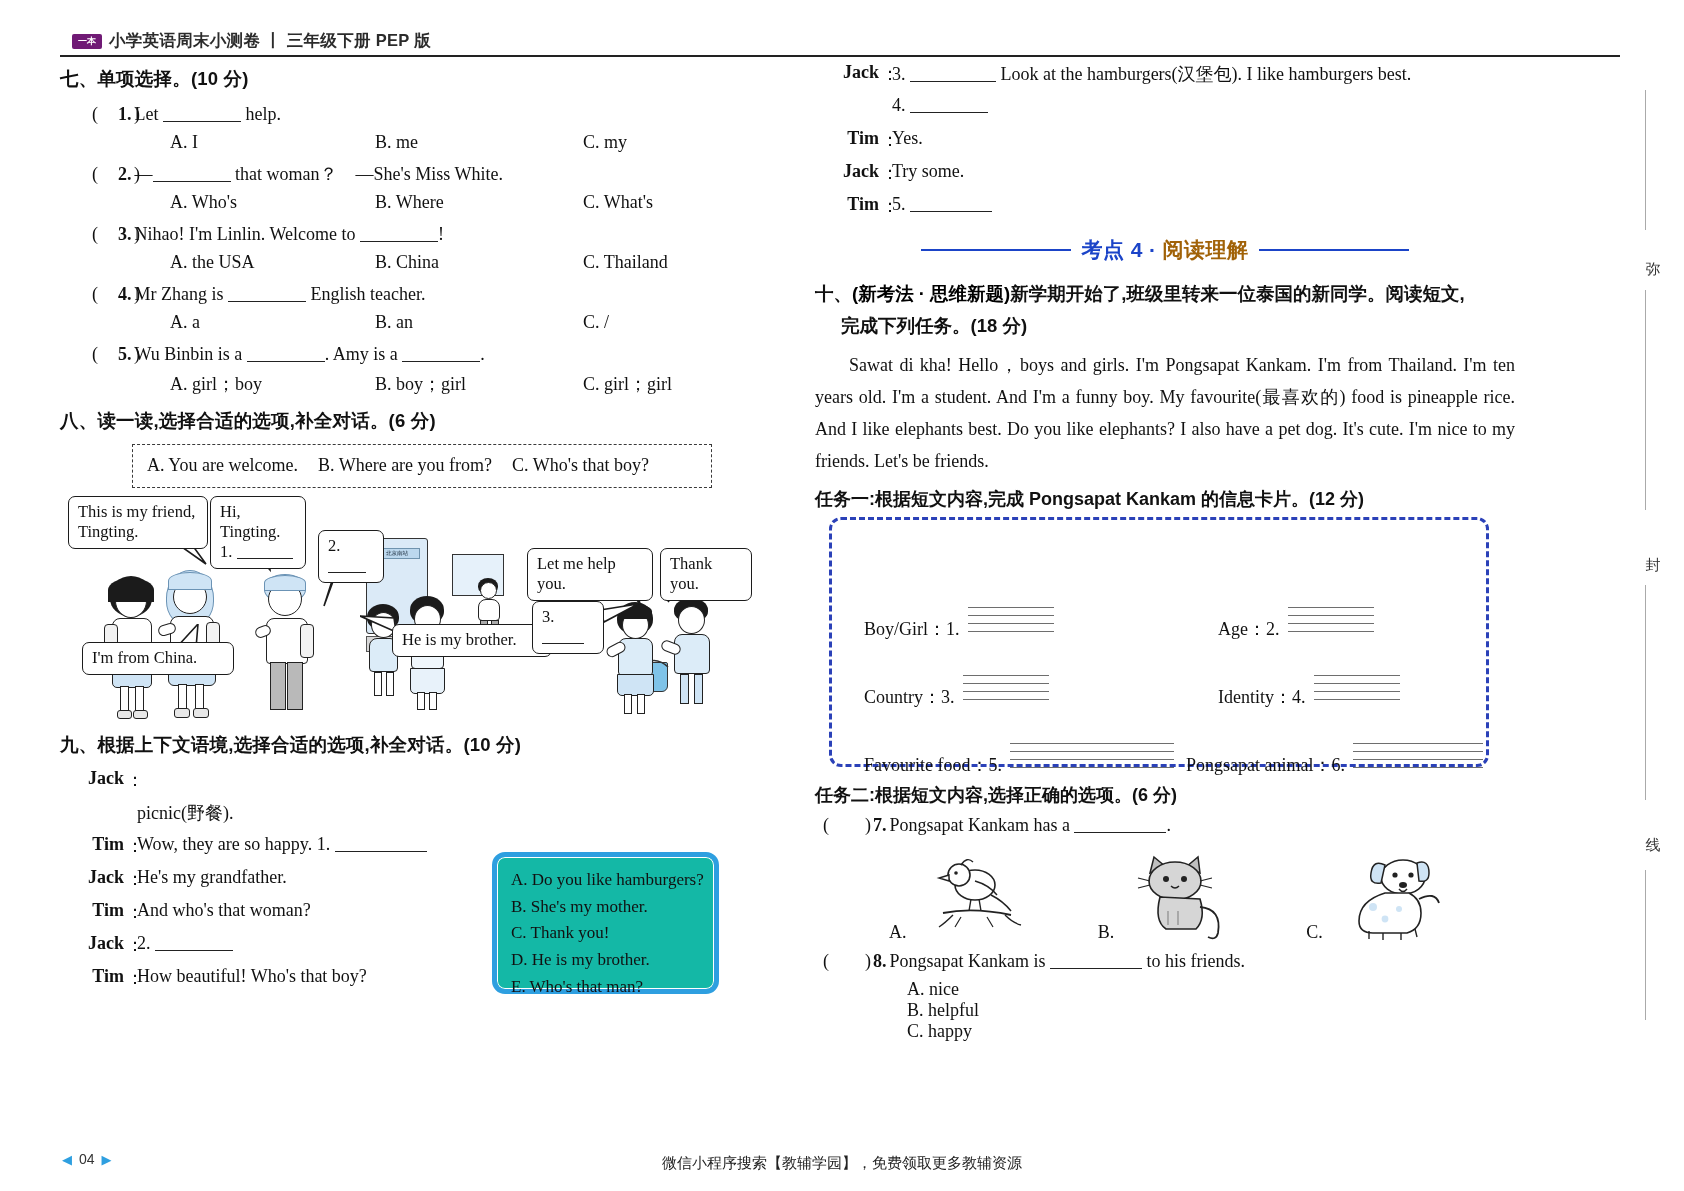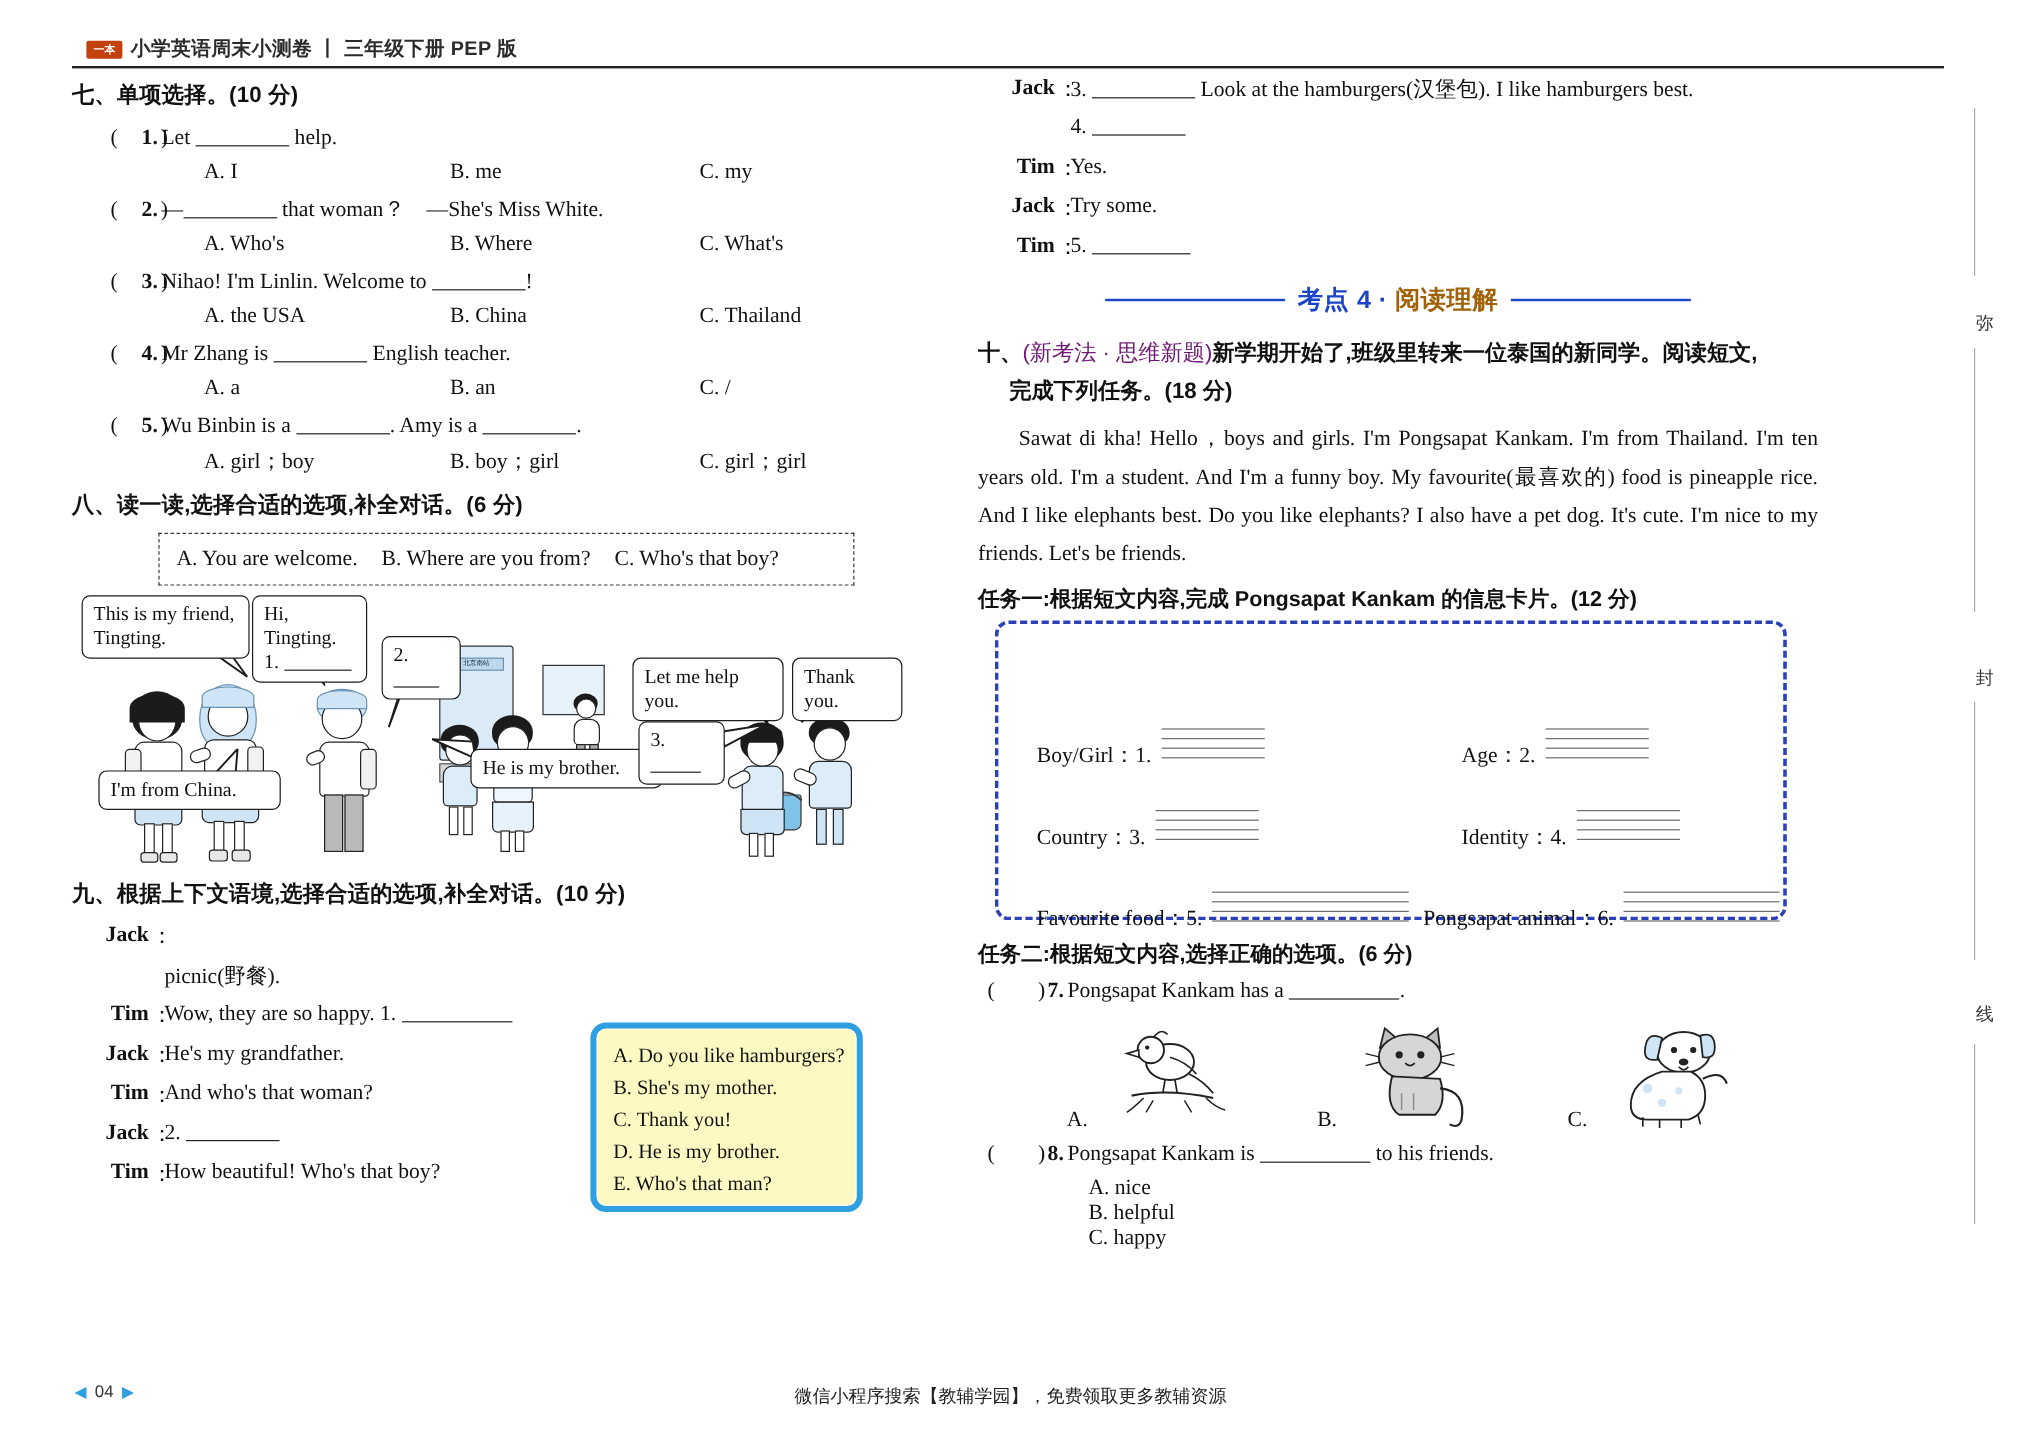--- a/index.html
+++ b/index.html
@@ -17,21 +17,21 @@
 
   
   .hdr {
     position:absolute; left:72px; top:30px;
     display:flex; align-items:center; gap:7px;
     font-family:"Liberation Sans", sans-serif;
     font-size:16.5px; font-weight:600; color:#2b2b2b;
     letter-spacing:.3px;
   }
   .hdr-logo {
-    width:30px; height:15px; background:#c2410c; border-radius:2px;
+    width:30px; height:15px; background:#701a75; border-radius:2px;
     color:#fff; font-size:9px; line-height:15px; text-align:center;
     font-family:"Liberation Sans", sans-serif; letter-spacing:0;
   }
   .hdr-rule {
     position:absolute; left:60px; top:55px; width:1560px; height:1.5px;
     background:#222;
   }
 
   
   .col-left  { position:absolute; left:60px;  top:66px; width:720px; }
@@ -94,43 +94,43 @@
   .bucket { position:absolute; border:1.6px solid #333; background:#7fc3e8; border-radius:2px 2px 6px 6px; }
 
   
   .dlg { font-size:18px; margin:0 0 9px 0; display:flex; }
   .dlg .who { font-weight:bold; width:66px; flex:0 0 66px; text-align:right; padding-right:2px;}
   .dlg .colon { width:11px; flex:0 0 11px; }
   .dlg .say { flex:1; }
   .dlg-indent { padding-left:77px; font-size:18px; margin:0 0 9px 0; }
 
   .blue-box {
-    position:absolute; left:492px; top:852px; width:227px; height:158px;
-    border:5px solid #2e9fe0; border-radius:13px; background:#fef9c3;
+    position:absolute; left:492px; top:852px; width:227px; height:142px;
+    border:5px solid #2e9fe0; border-radius:13px; background:#14b8a6;
     padding:10px 0 0 14px; font-size:17px; line-height:1.57;
     box-shadow:0 0 0 1px #fff inset;
   }
 
   
   .kaodian {
     margin:18px 0 14px 0; text-align:center;
     font-family:"Liberation Sans", sans-serif;
     font-weight:bold; font-size:21px; color:#1b44c8; letter-spacing:.5px;
   }
   .kaodian .kd-rule-l, .kaodian .kd-rule-r{
     display:inline-block; width:150px; height:2px; background:#1b44c8;
     vertical-align:6px; margin:0 10px;
   }
   .kaodian .kd-black { color:#a16207; }
   .big-q {
     font-family:"Liberation Sans", sans-serif; font-weight:bold;
     font-size:18.5px; line-height:1.75; margin:0 0 4px 0;
   }
   .tag-new {
-    color:#701a75; font-family:"Liberation Sans", sans-serif; font-weight:normal;
+    color:#000000; font-family:"Liberation Sans", sans-serif; font-weight:bold;
   }
   .passage { font-size:18px; line-height:1.78; text-align:justify; text-justify:inter-word; margin:6px 0 0 0; }
   .passage .indent { display:inline-block; width:34px; }
   .task-line { font-family:"Liberation Sans", sans-serif; font-weight:bold; font-size:18px; margin:10px 0 6px 0; }
 
   
   .card {
     position:relative; margin:6px 0 0 14px; width:660px; height:250px;
     border:3px dashed #2b41b8; border-radius:12px; background:#fff;
   }

